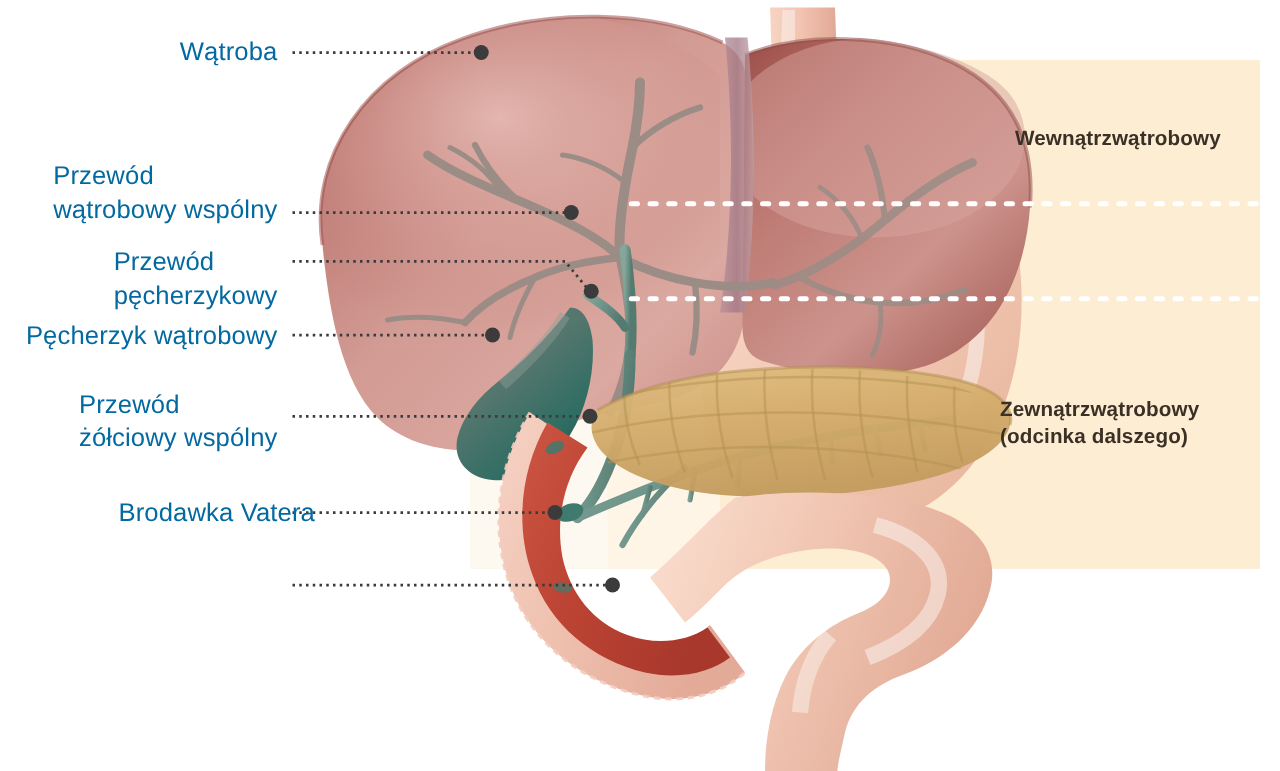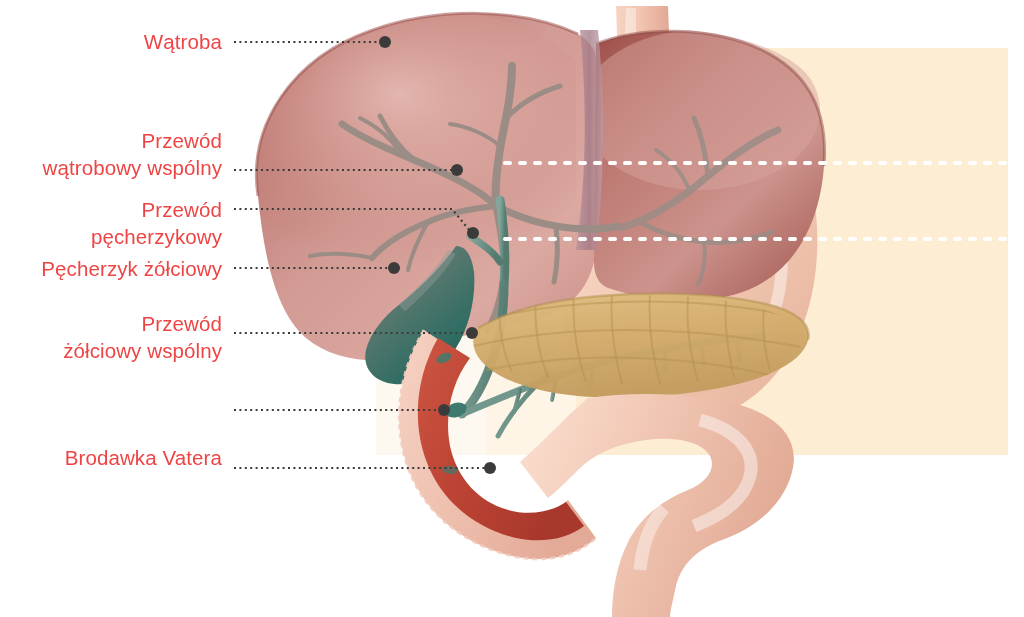--- a/index.html
+++ b/index.html
@@ -20,22 +20,22 @@
   }
   #art {
     position: absolute;
     left: 0; top: 0;
     width: 1024px;
     height: 617px;
   }
   
   .llabel {
     position: absolute;
-    text-align: right;
-    color: #ef4444;
+    text-align: left;
+    color: #0369a1;
     font-size: 20.5px;
     line-height: 27px;
     letter-spacing: 0.1px;
     white-space: pre-line;
     font-family: "Liberation Sans", sans-serif;
   }
   
   .rlabel {
     position: absolute;
     color: #3a3026;
@@ -304,24 +304,27 @@
   </svg>
 
   <div class="llabel" style="right:802px; top:28px;">Wątroba</div>
 
   <div class="llabel" style="right:802px; top:127px;">Przewód
 wątrobowy wspólny</div>
 
   <div class="llabel" style="right:802px; top:196px;">Przewód
 pęcherzykowy</div>
 
-  <div class="llabel" style="right:802px; top:255px;">Pęcherzyk żółciowy</div>
+  <div class="llabel" style="right:802px; top:255px;">Pęcherzyk wątrobowy</div>
 
   <div class="llabel" style="right:802px; top:310px;">Przewód
 żółciowy wspólny</div>
 
-  <div class="llabel" style="right:802px; top:397px;margin-top:47px;">Brodawka Vatera</div>
-
-
-
-
+  <div class="llabel" style="right:772px; top:397px;">Brodawka Vatera</div>
+
+
+  <div class="rlabel" style="left:812px; top:101px;">Wewnątrzwątrobowy</div>
+
+
+  <div class="rlabel" style="left:800px; top:318px;">Zewnątrzwątrobowy
+(odcinka dalszego)</div>
 
 </div>
 
 </body></html>

